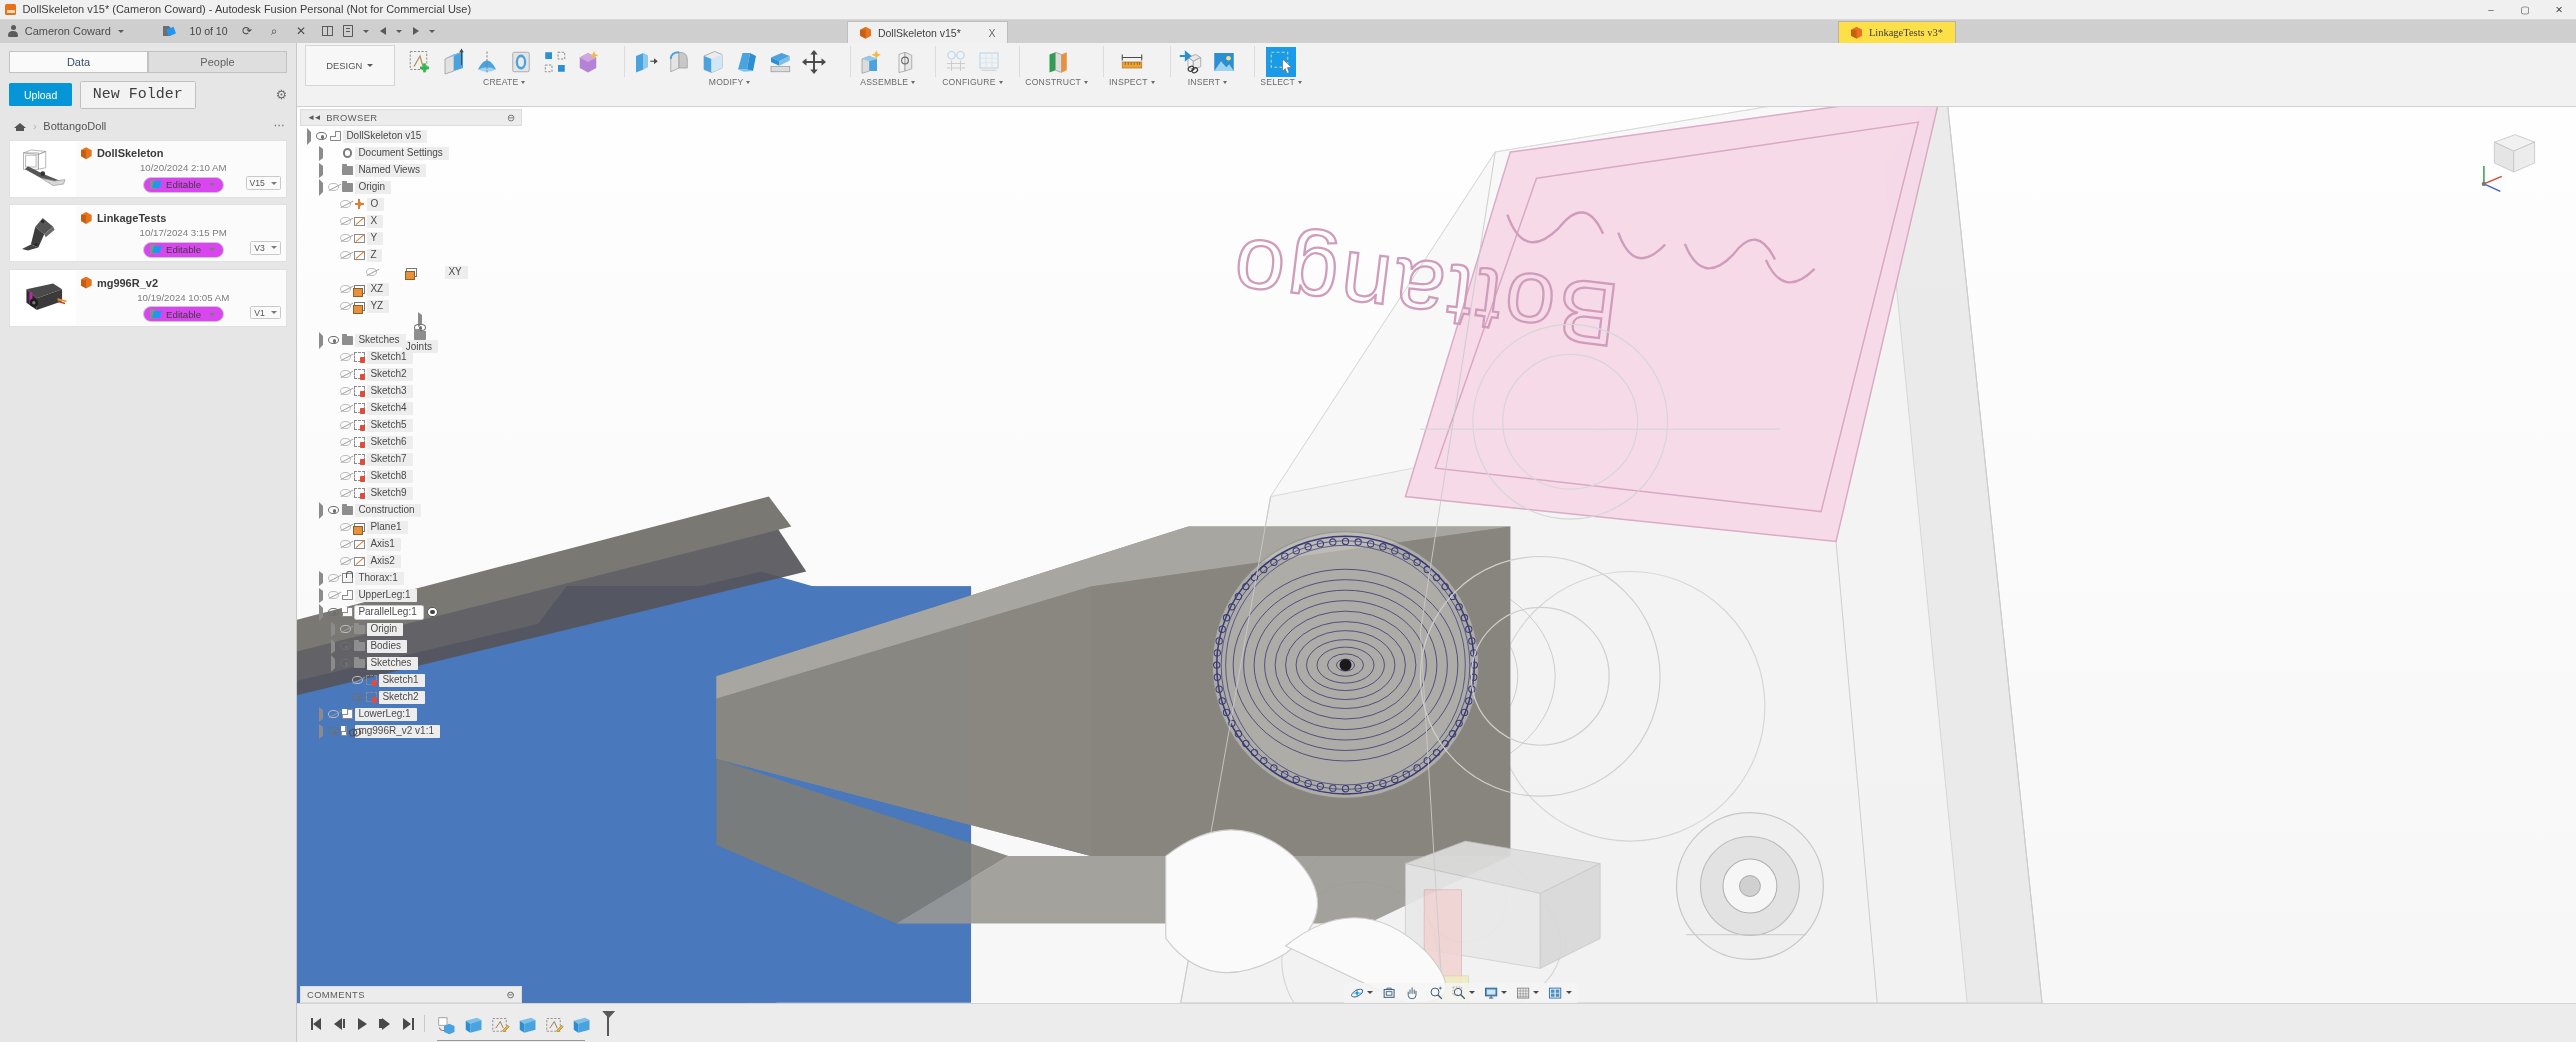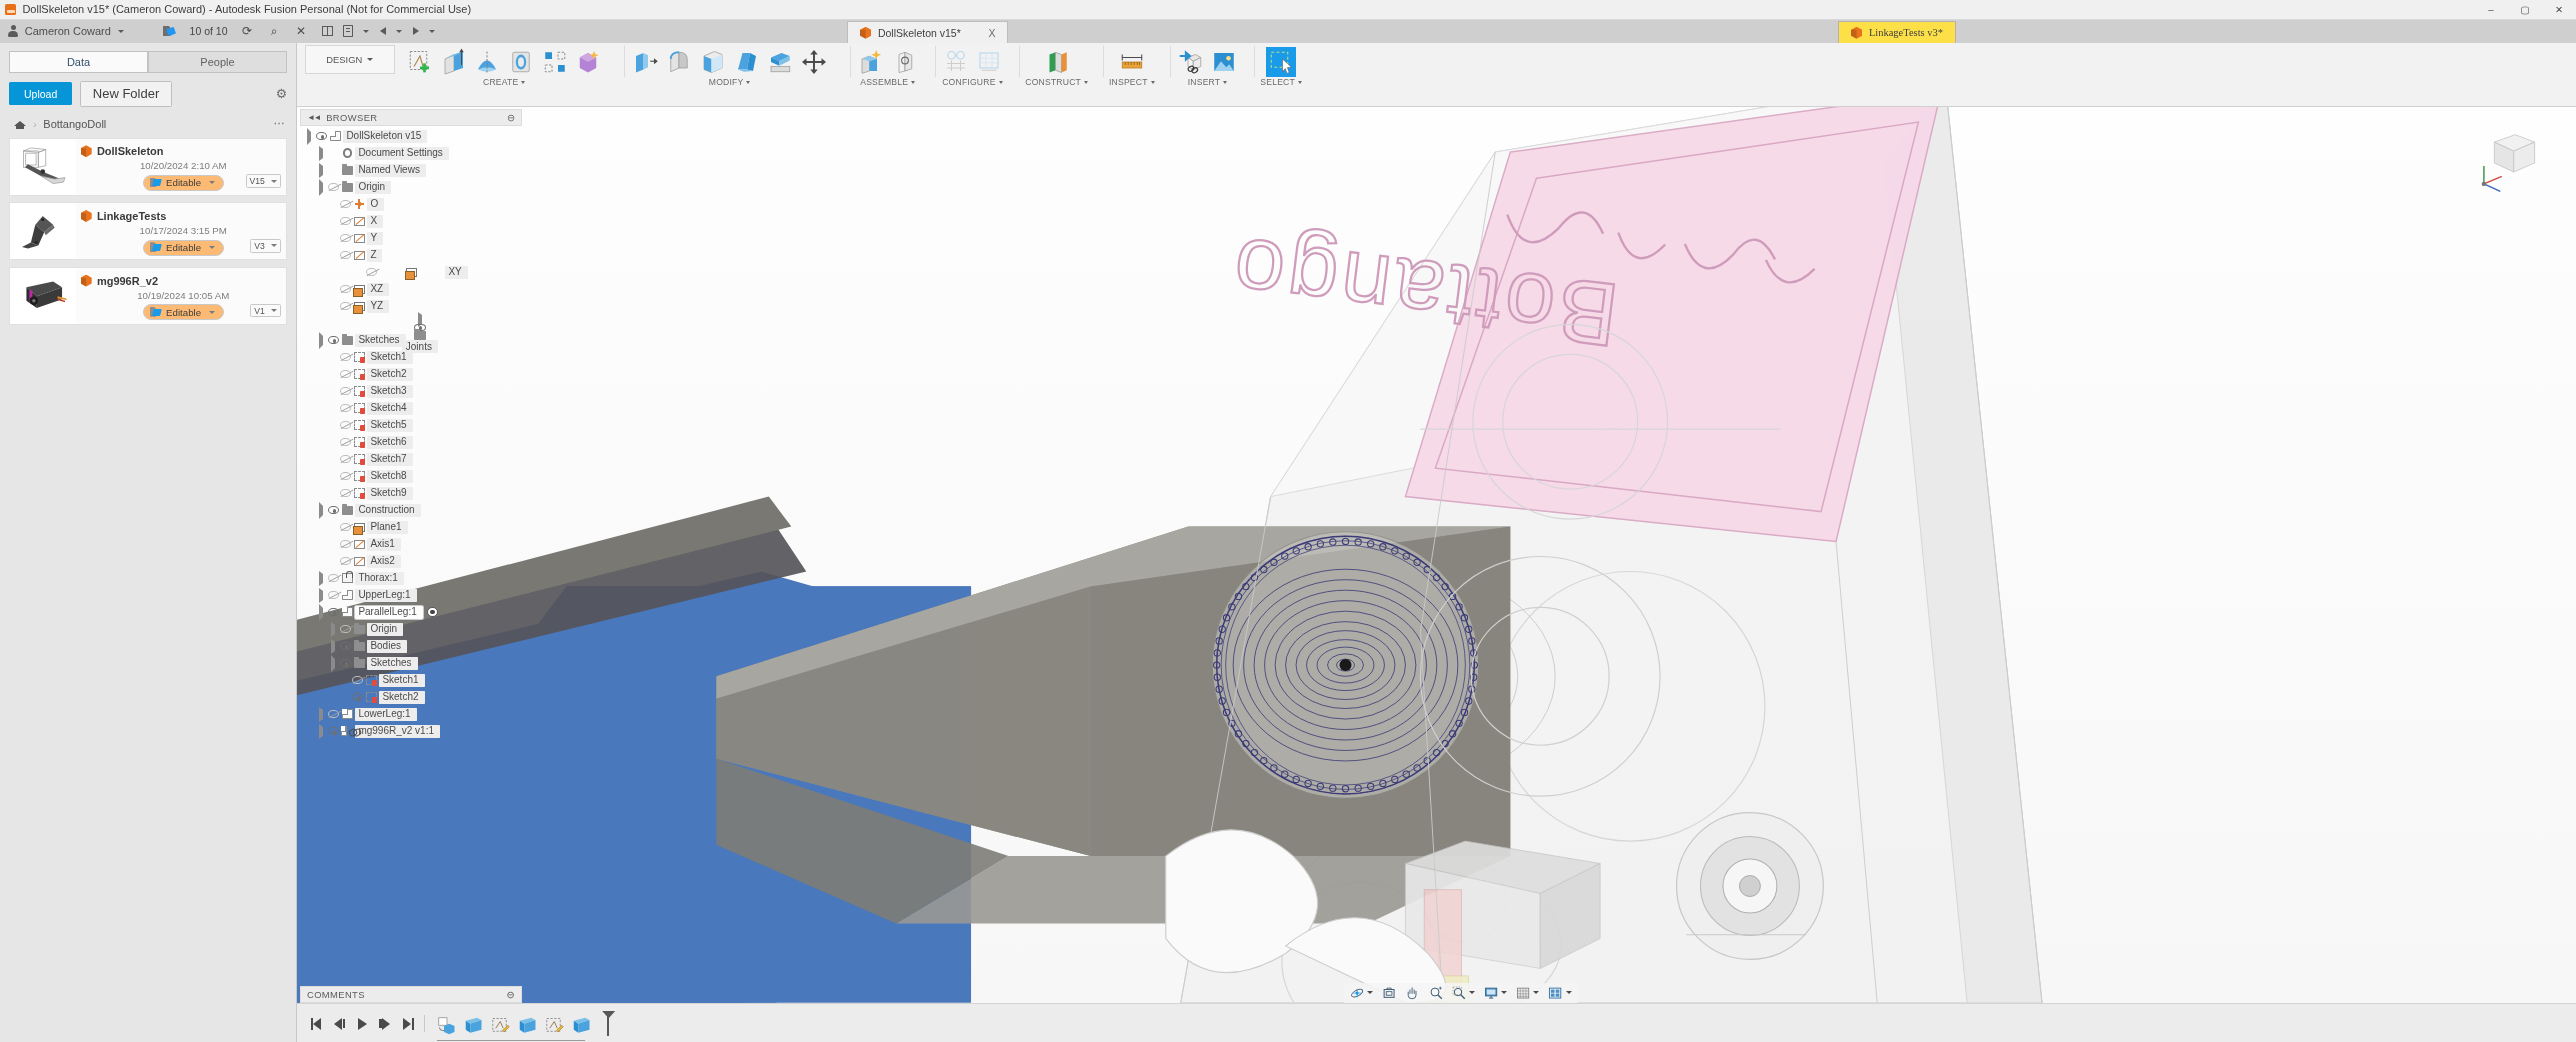--- a/index.html
+++ b/index.html
@@ -94,22 +94,22 @@
     border:0.7px solid #c2c2c2;
   }
   .dp-tab.sel { background:#fafafa; color:#34506b; }
   .dp-tab:not(.sel) { background:#dedede; color:#616161; }
   .dp-actions { display:flex; align-items:center; gap:7.5px; padding:7.5px 9px 0 9px; }
   .btn-upload {
     background:#0696d7; color:#fff; font-size:10.5px; border:none;
     padding:5.2px 15px; border-radius:1.5px;
   }
   .btn-newfolder {
-    background:#f2f2f2; color:#3f3f3f; font-size:13px; border:0.7px solid #bfbfbf;
-    padding:4.5px 12px; border-radius:1.5px;
+    background:#f2f2f2; color:#3f3f3f; font-size:15px; border:0.7px solid #bfbfbf;
+    padding:4.5px 12px; border-radius:1.5px;font-family:Liberation Mono, monospace;
   }
   .dp-gear { margin-left:auto; font-size:12.7px; color:#6b6b6b; }
   .crumbbar { display:flex; align-items:center; gap:6.7px; padding:10.5px 0 7.5px 13.5px; }
   .home-ico { width:12.7px; height:11.2px; position:relative; flex:none; }
   .home-ico:before{content:"";position:absolute;left:0;top:3px;width:0;height:0;
     border-left:6.4px solid transparent;border-right:6.4px solid transparent;border-bottom:5.2px solid #555;}
   .home-ico:after{content:"";position:absolute;left:2.2px;top:6px;width:8.2px;height:5.2px;background:#555;}
   .crumb-chev { color:#b6b6b6; font-size:11.2px; }
   .crumb-txt { font-size:11px; color:#545454; }
   .crumb-dots { margin-left:auto; margin-right:10.5px; font-size:11.2px; color:#6b6b6b; letter-spacing:0.7px; }
@@ -122,21 +122,21 @@
   .fc-thumb {
     width:66px; display:flex; align-items:center; justify-content:center; flex:none;
     background:#fff;
   }
   .fc-body { flex:1; padding:6.7px 0 0 4.5px; min-width:0; }
   .fc-name { display:flex; align-items:center; gap:5.2px; }
   .fc-title { font-size:11px; font-weight:bold; color:#3a3a3a; white-space:nowrap; }
   .fc-date { font-size:9.7px; color:#7d7d7d; margin-top:3px; }
   .pill {
     display:inline-flex; align-items:center; gap:5.2px; margin-top:3.7px;
-    border:0.7px solid #c9c9c9; border-radius:9px; background:#fdba74;
+    border:0.7px solid #c9c9c9; border-radius:9px; background:#d946ef;
     padding:1.5px 7.5px 1.5px 6px;
   }
   .pill-ico { width:11.2px; height:10.5px; position:relative; }
   .pill-ico:before{content:"";position:absolute;left:0;top:0;width:6.7px;height:9.7px;
     background:#8d8d8d;clip-path:polygon(0 0,70% 0,100% 22%,100% 100%,0 100%);}
   .pill-ico:after{content:"";position:absolute;left:3px;top:1.5px;width:8.2px;height:6.7px;
     background:#1a9bea;transform:skewX(-14deg);border-radius:0.7px;}
   .pill-txt { font-size:9.7px; color:#3c3c3c; }
   .pill-caret { width:0;height:0;border-left:3px solid transparent;border-right:3px solid transparent;
     border-top:3px solid #7a7a7a; margin-left:3px; }
@@ -155,21 +155,21 @@
   .rb-tab {
     font-size:9.7px; color:#666; letter-spacing:0.3px; padding:0 18px;
     height:16.5px; line-height:16.5px; position:relative;
   }
   .rb-tab.active { color:#1a9bea; }
   .rb-tab.active:after {
     content:""; position:absolute; left:12px; right:12px; bottom:-0.7px; height:2.2px; background:#1a9bea;
   }
   .rb-body { display:flex; align-items:flex-start; height:47px; }
   .design-btn {
-    width:90px; height:29px; margin:1.5px 4.5px 0 7.5px; border:0.7px solid #d6d6d6; background:#f7f7f7;
+    width:90px; height:41px; margin:1.5px 4.5px 0 7.5px; border:0.7px solid #d6d6d6; background:#f7f7f7;
     display:flex; align-items:center; justify-content:center; gap:4.5px;
     font-size:9.4px; color:#555; flex:none;
   }
   .rb-group { display:flex; flex-direction:column; align-items:center; position:relative; padding:0 6px; }
   .rb-group + .rb-group:before {
     content:""; position:absolute; left:0; top:3px; bottom:10.5px; width:0.7px; background:#dcdcdc;
   }
   .rb-icons { display:flex; align-items:flex-end; gap:3.7px; height:34px; padding-top:2.2px; }
   .rb-label { font-size:8.6px; color:#6a6a6a; letter-spacing:0.2px; display:flex; align-items:center; gap:3px; }
   .rb-label .cd { width:0;height:0;border-left:2.6px solid transparent;border-right:2.6px solid transparent;

